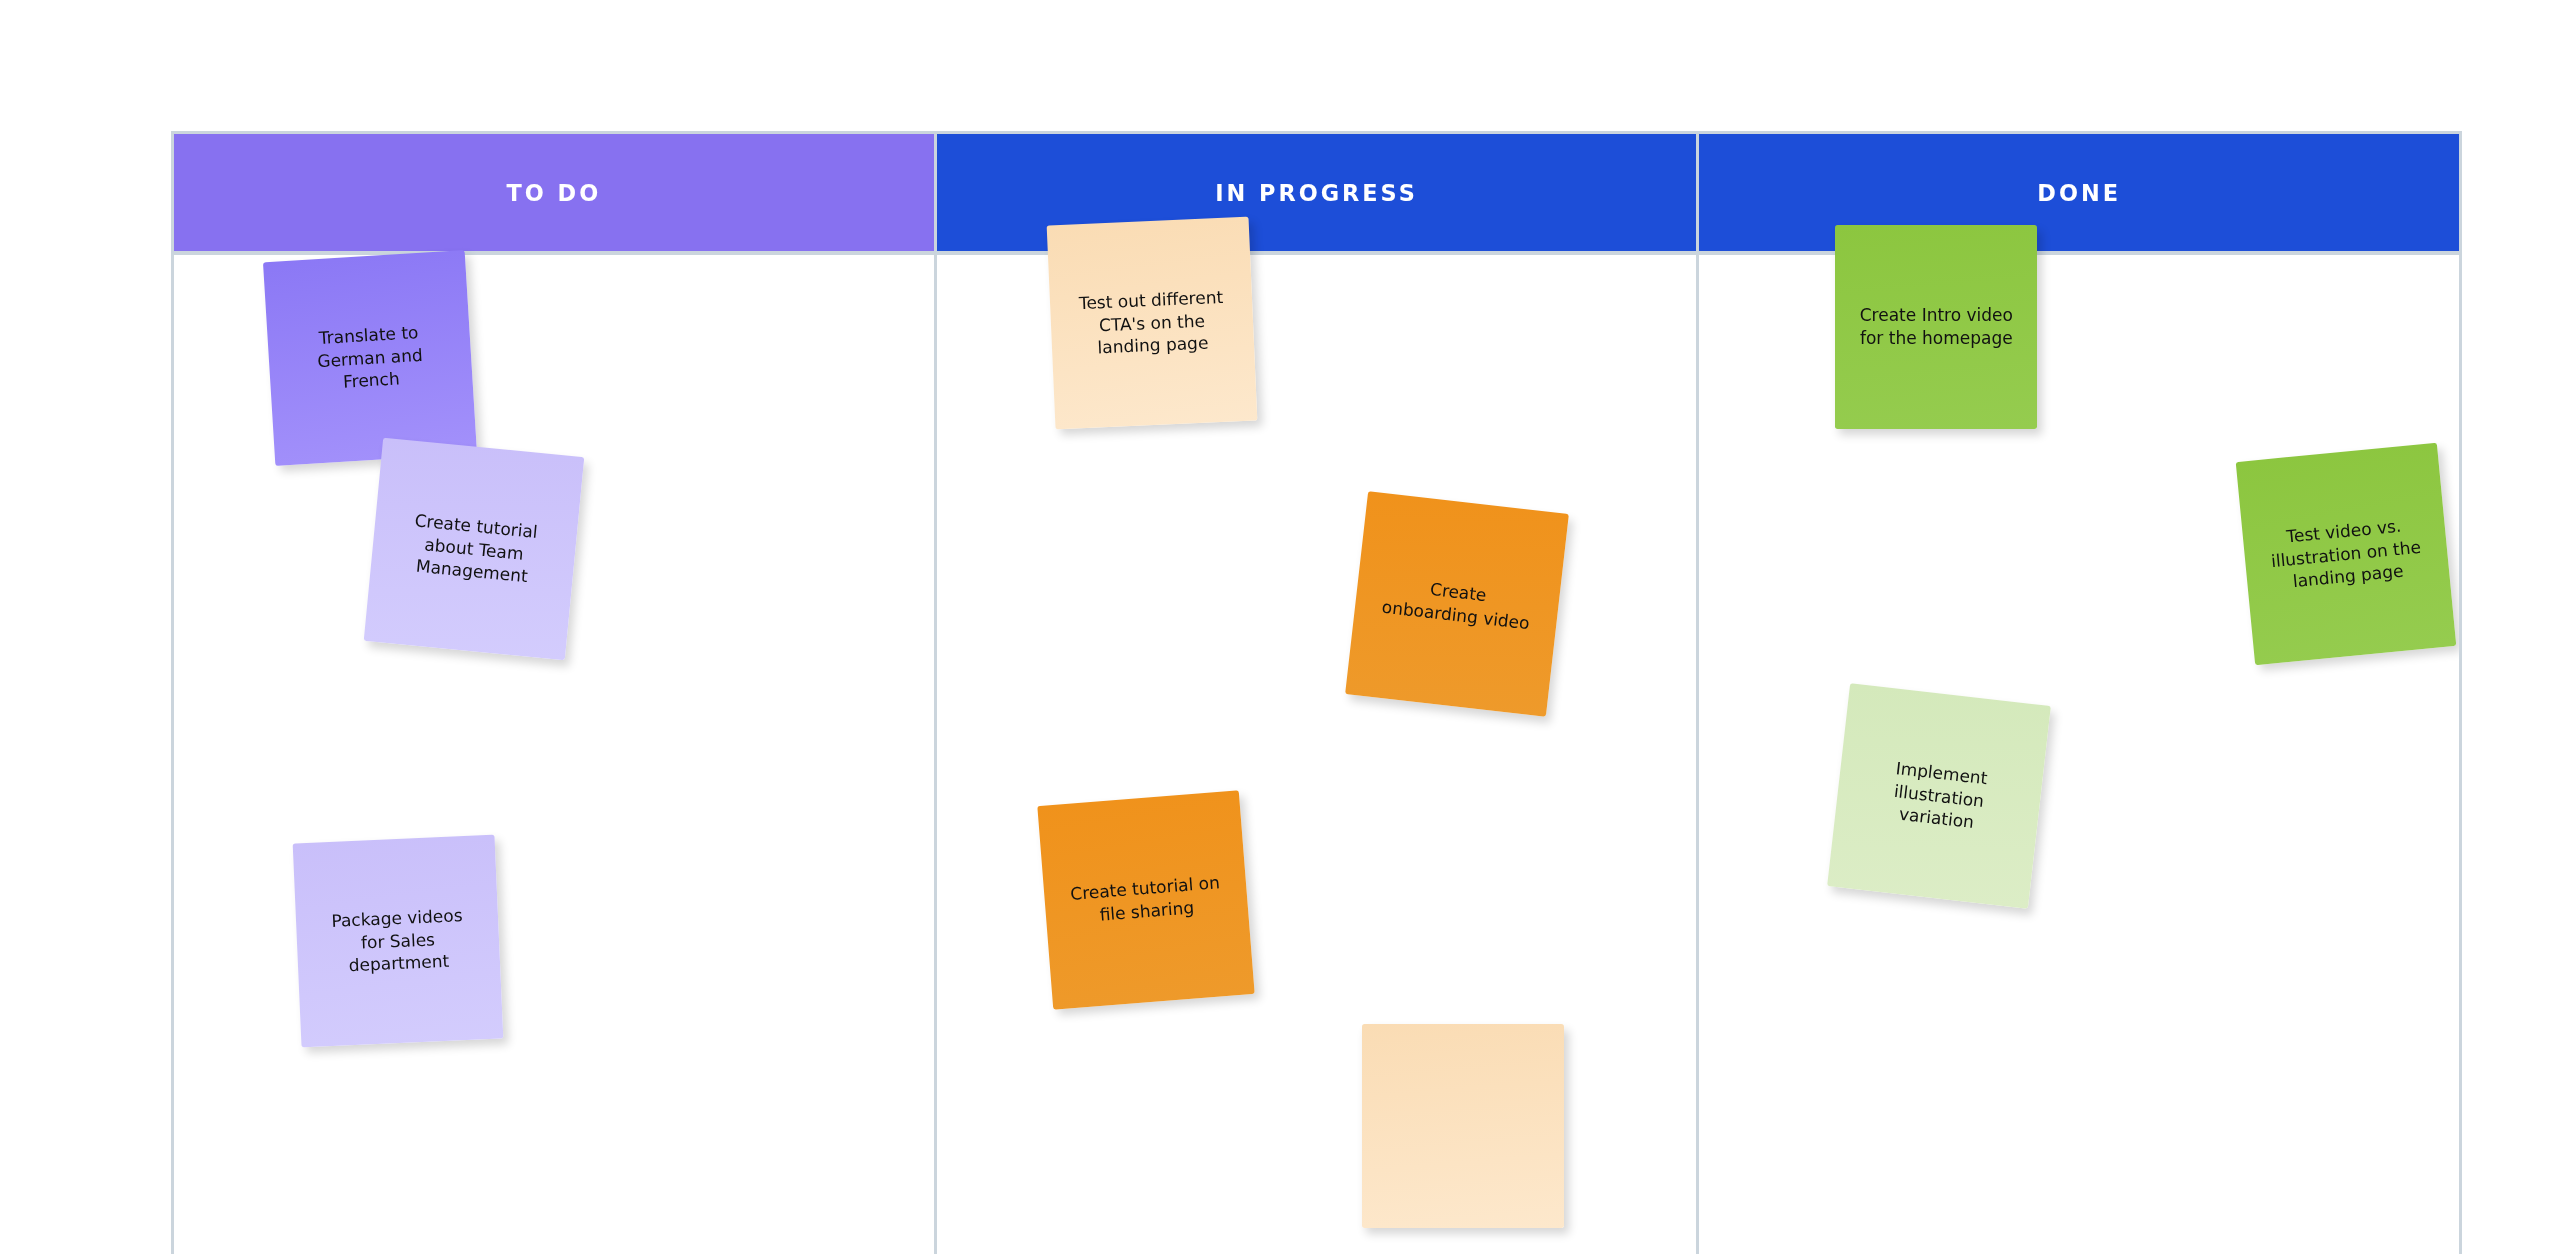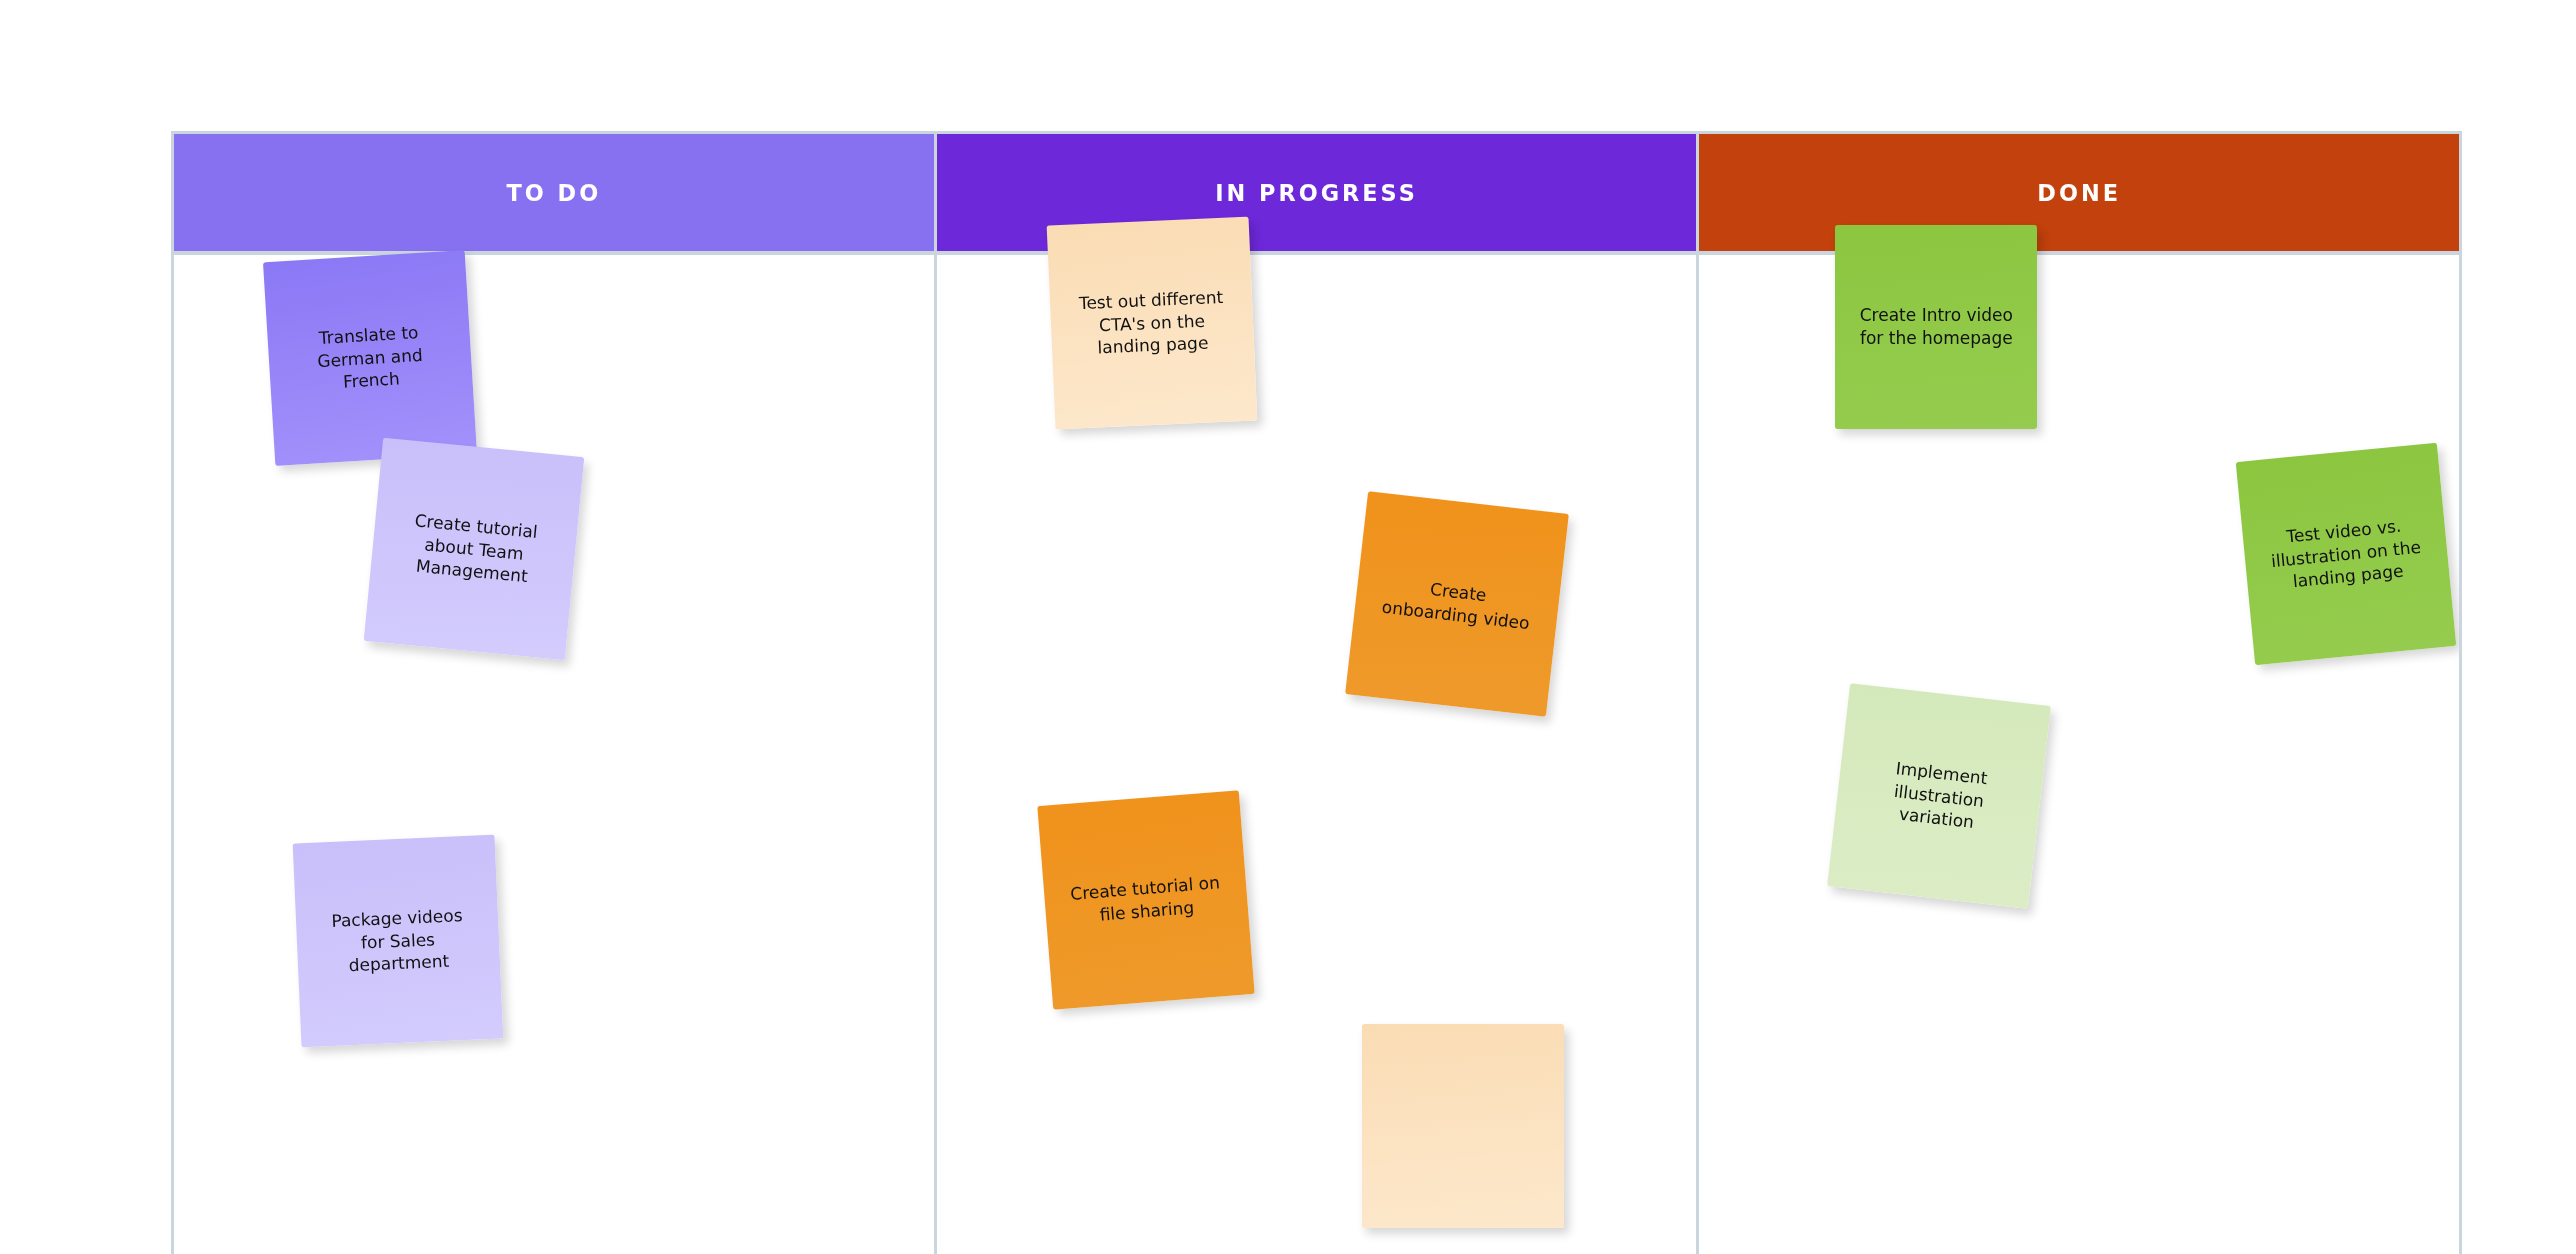--- a/index.html
+++ b/index.html
@@ -115,36 +115,36 @@
 French</span></div>
         <div class="note purple-light" style="left: 199px; top: 196px; width: 202px; height: 204px; font-size: 17px; transform: rotate(5.5deg);"><span>Create tutorial
 about Team
 Management</span></div>
         <div class="note purple-light" style="left: 123px; top: 588px; width: 202px; height: 204px; font-size: 17px; transform: rotate(-2.5deg);"><span>Package videos
 for Sales
 department</span></div>
       </div>
     </div>
     <div class="column">
-      <div class="col-header" style="background: #6d28d9;">
+      <div class="col-header" style="background: #1d4ed8;">
         <span>IN PROGRESS</span>
       </div>
       <div class="col-body">
         <div class="note peach" style="left: 114px; top: -30px; width: 202px; height: 204px; font-size: 17px; transform: rotate(-2.5deg);"><span>Test out different
 CTA's on the
 landing page</span></div>
         <div class="note orange" style="left: 419px; top: 251px; width: 202px; height: 204px; font-size: 17px; transform: rotate(6.5deg);"><span>Create
 onboarding video</span></div>
         <div class="note orange" style="left: 108px; top: 547px; width: 202px; height: 204px; font-size: 17px; transform: rotate(-4.5deg);"><span>Create tutorial on
 file sharing</span></div>
         <div class="note peach" style="left: 425px; top: 773px; width: 202px; height: 204px; font-size: 17px; transform: rotate(0deg);"><span></span></div>
       </div>
     </div>
     <div class="column">
-      <div class="col-header" style="background: #c2410c;">
+      <div class="col-header" style="background: #1d4ed8;">
         <span>DONE</span>
       </div>
       <div class="col-body">
         <div class="note green-strong" style="left: 136px; top: -26px; width: 202px; height: 204px; font-size: 17px; transform: rotate(0deg);"><span>Create Intro video
 for the homepage</span></div>
         <div class="note green-strong" style="left: 546px; top: 201px; width: 202px; height: 204px; font-size: 17px; transform: rotate(-5.5deg);"><span>Test video vs.
 illustration on the
 landing page</span></div>
         <div class="note green-light" style="left: 139px; top: 443px; width: 202px; height: 204px; font-size: 17px; transform: rotate(6.5deg);"><span>Implement
 illustration

